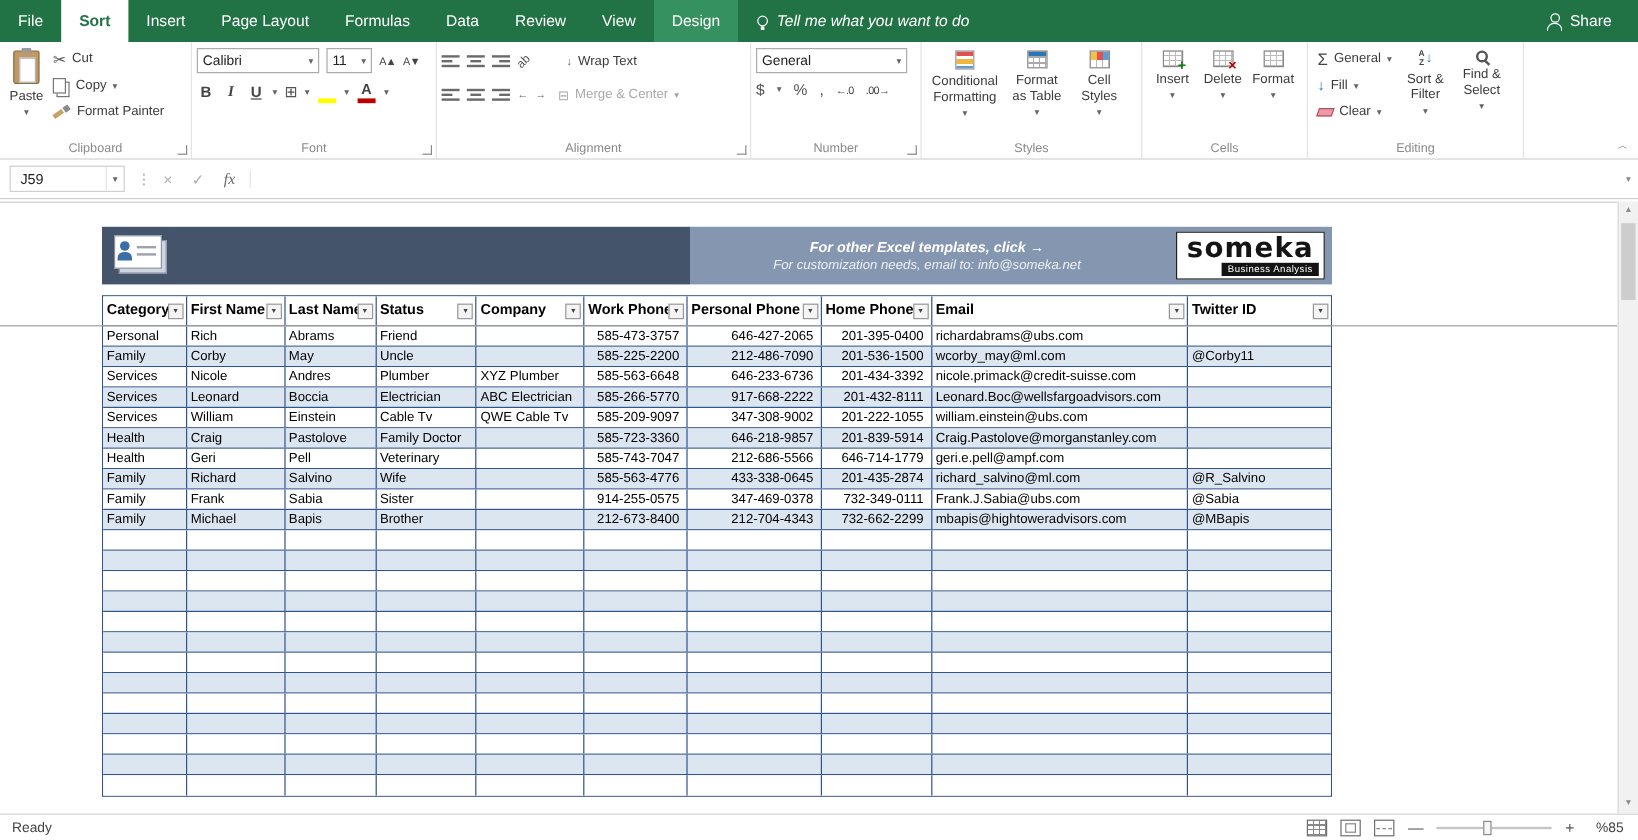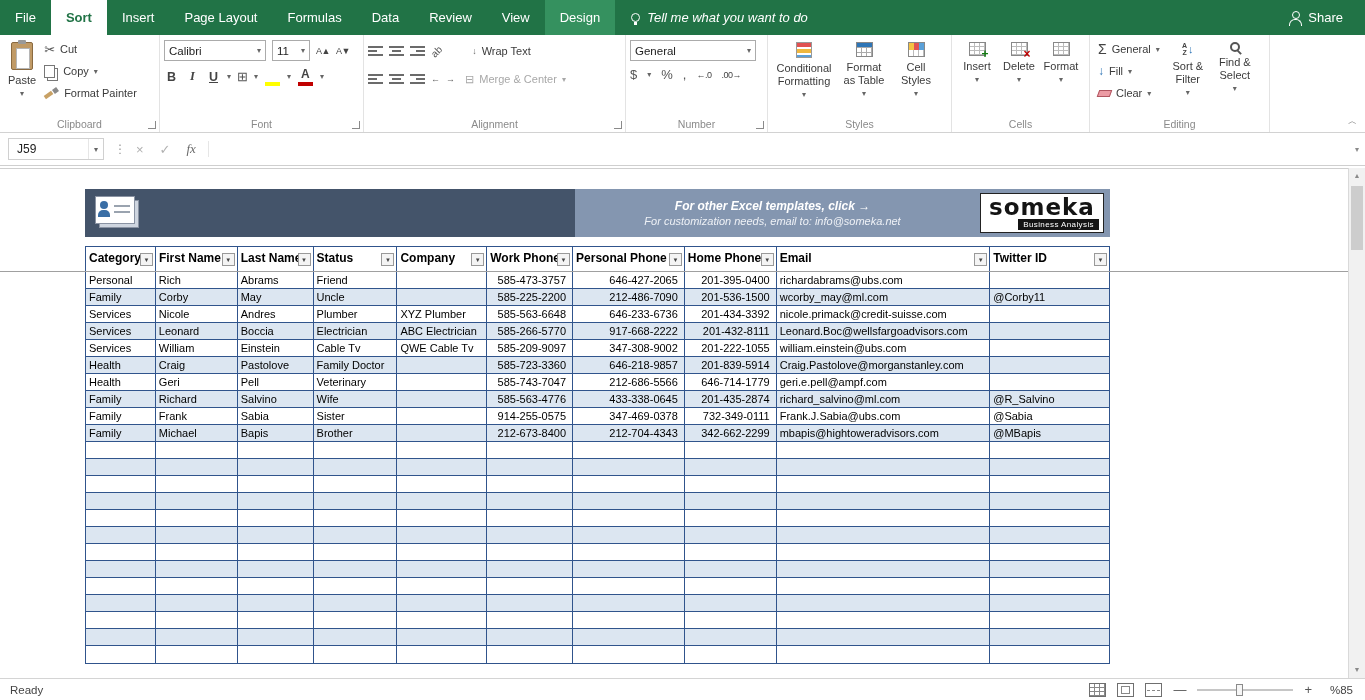--- a/index.html
+++ b/index.html
@@ -552,21 +552,21 @@
             <div class="tcell" style="width: 119px;">@Sabia</div>
           </div>
           <div class="trow alt">
             <div class="tcell" style="width: 70px;">Family</div>
             <div class="tcell" style="width: 82px;">Michael</div>
             <div class="tcell" style="width: 76px;">Bapis</div>
             <div class="tcell" style="width: 84px;">Brother</div>
             <div class="tcell" style="width: 90px;"></div>
             <div class="tcell num" style="width: 86px;">212-673-8400</div>
             <div class="tcell num" style="width: 112px;">212-704-4343</div>
-            <div class="tcell num" style="width: 92px;">342-662-2299</div>
+            <div class="tcell num" style="width: 92px;">732-662-2299</div>
             <div class="tcell" style="width: 214px;">mbapis@hightoweradvisors.com</div>
             <div class="tcell" style="width: 119px;">@MBapis</div>
           </div>
           <div class="trow">
             <div class="tcell" style="width: 70px;"></div>
             <div class="tcell" style="width: 82px;"></div>
             <div class="tcell" style="width: 76px;"></div>
             <div class="tcell" style="width: 84px;"></div>
             <div class="tcell" style="width: 90px;"></div>
             <div class="tcell num" style="width: 86px;"></div>

